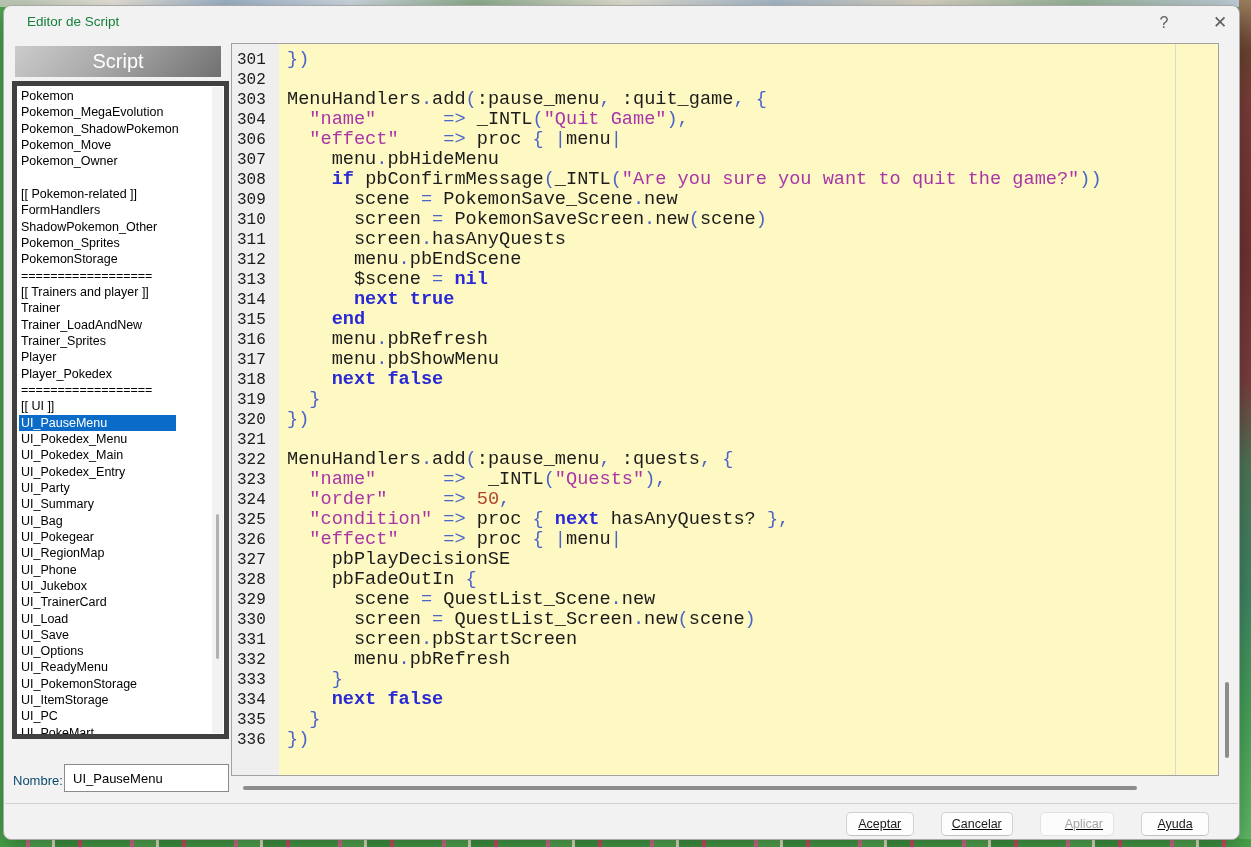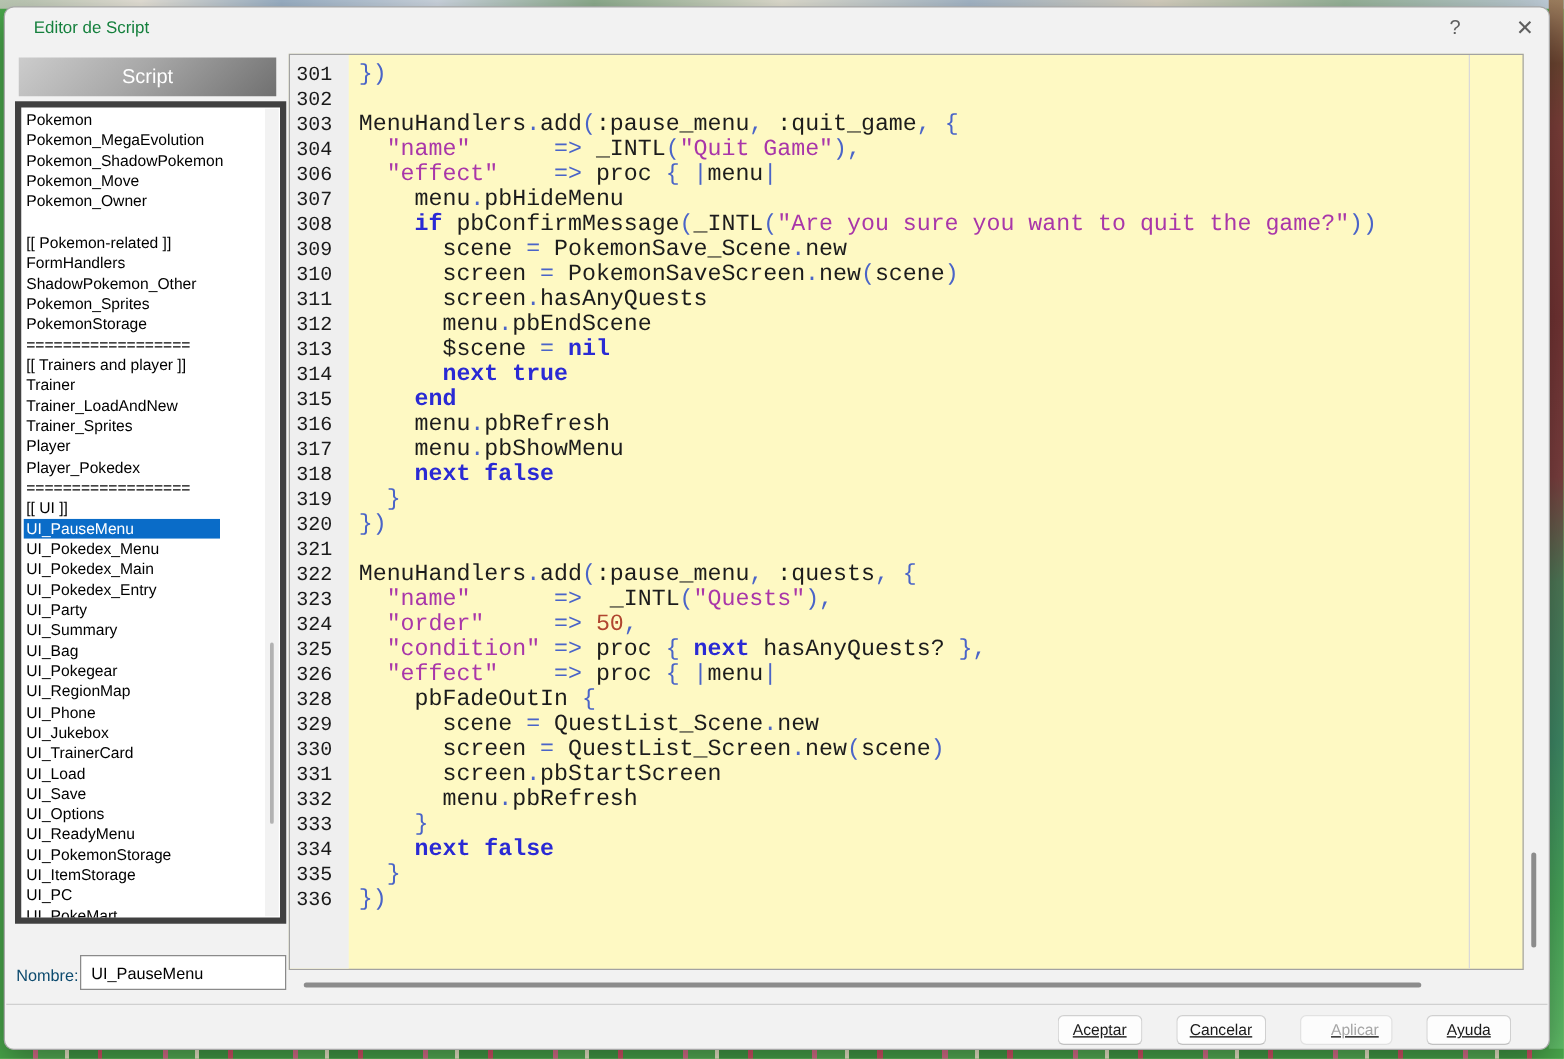--- a/index.html
+++ b/index.html
@@ -23,21 +23,21 @@
   .titlebar{position:absolute;left:0;top:0;width:100%;height:34px;}
   .title-text{position:absolute;left:11px;top:8px;font-size:13.5px;color:#15803d;margin-left:12px;}
   .tb-btn{position:absolute;top:4px;width:28px;height:26px;text-align:center;line-height:26px;
     color:#5f5f5f;cursor:default;}
   .tb-help{left:1146px;font-size:16px;}
   .tb-close{left:1202px;font-size:17px;}
 
   
   .script-header{position:absolute;left:11px;top:40px;width:206px;height:31px;
     background:linear-gradient(135deg,#cccccc 0%,#a8a8a8 45%,#707070 100%);
-    color:#ffffff;font-size:16px;text-align:center;line-height:31px;}
+    color:#ffffff;font-size:20px;text-align:center;line-height:31px;}
   .listbox{position:absolute;left:8px;top:75px;width:217px;height:658px;
     background:#ffffff;border:5px solid #404040;box-sizing:border-box;overflow:hidden;}
   .lb-inner{position:absolute;left:0;top:2px;right:12px;}
   .lb-row{height:16.33px;line-height:16.33px;font-size:12.5px;color:#000;
     padding-left:2px;white-space:pre;overflow:hidden;}
   .lb-row span{display:inline-block;padding:0 2px;}
   .lb-row.selected span{background:#0a6cc8;color:#fff;min-width:153px;}
   .lb-track{position:absolute;right:1px;top:1px;bottom:1px;width:11px;background:#f2f2f2;}
   .lb-thumb{position:absolute;left:4px;top:427px;width:3px;height:145px;background:#b2b2b2;border-radius:2px;}
 
@@ -168,20 +168,21 @@
         <div class="cl"><span class="ln">317</span><span class="ct"><span class="tk-n">    menu</span><span class="tk-o">.</span><span class="tk-n">pbShowMenu</span></span></div>
         <div class="cl"><span class="ln">318</span><span class="ct"><span class="tk-n">    </span><span class="tk-k">next</span><span class="tk-n"> </span><span class="tk-k">false</span></span></div>
         <div class="cl"><span class="ln">319</span><span class="ct"><span class="tk-n">  </span><span class="tk-o">}</span></span></div>
         <div class="cl"><span class="ln">320</span><span class="ct"><span class="tk-o">})</span></span></div>
         <div class="cl"><span class="ln">321</span><span class="ct"></span></div>
         <div class="cl"><span class="ln">322</span><span class="ct"><span class="tk-n">MenuHandlers</span><span class="tk-o">.</span><span class="tk-n">add</span><span class="tk-o">(</span><span class="tk-n">:pause_menu</span><span class="tk-o">, </span><span class="tk-n">:quests</span><span class="tk-o">, {</span></span></div>
         <div class="cl"><span class="ln">323</span><span class="ct"><span class="tk-n">  </span><span class="tk-s">"name"</span><span class="tk-n">      </span><span class="tk-o">=&gt;</span><span class="tk-n">  </span><span class="tk-n">_INTL</span><span class="tk-o">(</span><span class="tk-s">"Quests"</span><span class="tk-o">),</span></span></div>
         <div class="cl"><span class="ln">324</span><span class="ct"><span class="tk-n">  </span><span class="tk-s">"order"</span><span class="tk-n">     </span><span class="tk-o">=&gt;</span><span class="tk-n"> </span><span class="tk-d">50</span><span class="tk-o">,</span></span></div>
         <div class="cl"><span class="ln">325</span><span class="ct"><span class="tk-n">  </span><span class="tk-s">"condition"</span><span class="tk-n"> </span><span class="tk-o">=&gt;</span><span class="tk-n"> proc</span><span class="tk-o"> { </span><span class="tk-k">next</span><span class="tk-n"> hasAnyQuests? </span><span class="tk-o">},</span></span></div>
         <div class="cl"><span class="ln">326</span><span class="ct"><span class="tk-n">  </span><span class="tk-s">"effect"</span><span class="tk-n">    </span><span class="tk-o">=&gt;</span><span class="tk-n"> proc</span><span class="tk-o"> { |</span><span class="tk-n">menu</span><span class="tk-o">|</span></span></div>
+        <div class="cl"><span class="ln">327</span><span class="ct"><span class="tk-n">    pbPlayDecisionSE</span></span></div>
         <div class="cl"><span class="ln">328</span><span class="ct"><span class="tk-n">    pbFadeOutIn</span><span class="tk-o"> {</span></span></div>
         <div class="cl"><span class="ln">329</span><span class="ct"><span class="tk-n">      scene </span><span class="tk-o">=</span><span class="tk-n"> QuestList_Scene</span><span class="tk-o">.</span><span class="tk-n">new</span></span></div>
         <div class="cl"><span class="ln">330</span><span class="ct"><span class="tk-n">      screen </span><span class="tk-o">=</span><span class="tk-n"> QuestList_Screen</span><span class="tk-o">.</span><span class="tk-n">new</span><span class="tk-o">(</span><span class="tk-n">scene</span><span class="tk-o">)</span></span></div>
         <div class="cl"><span class="ln">331</span><span class="ct"><span class="tk-n">      screen</span><span class="tk-o">.</span><span class="tk-n">pbStartScreen</span></span></div>
         <div class="cl"><span class="ln">332</span><span class="ct"><span class="tk-n">      menu</span><span class="tk-o">.</span><span class="tk-n">pbRefresh</span></span></div>
         <div class="cl"><span class="ln">333</span><span class="ct"><span class="tk-n">    </span><span class="tk-o">}</span></span></div>
         <div class="cl"><span class="ln">334</span><span class="ct"><span class="tk-n">    </span><span class="tk-k">next</span><span class="tk-n"> </span><span class="tk-k">false</span></span></div>
         <div class="cl"><span class="ln">335</span><span class="ct"><span class="tk-n">  </span><span class="tk-o">}</span></span></div>
         <div class="cl"><span class="ln">336</span><span class="ct"><span class="tk-o">})</span></span></div>
       </div>

